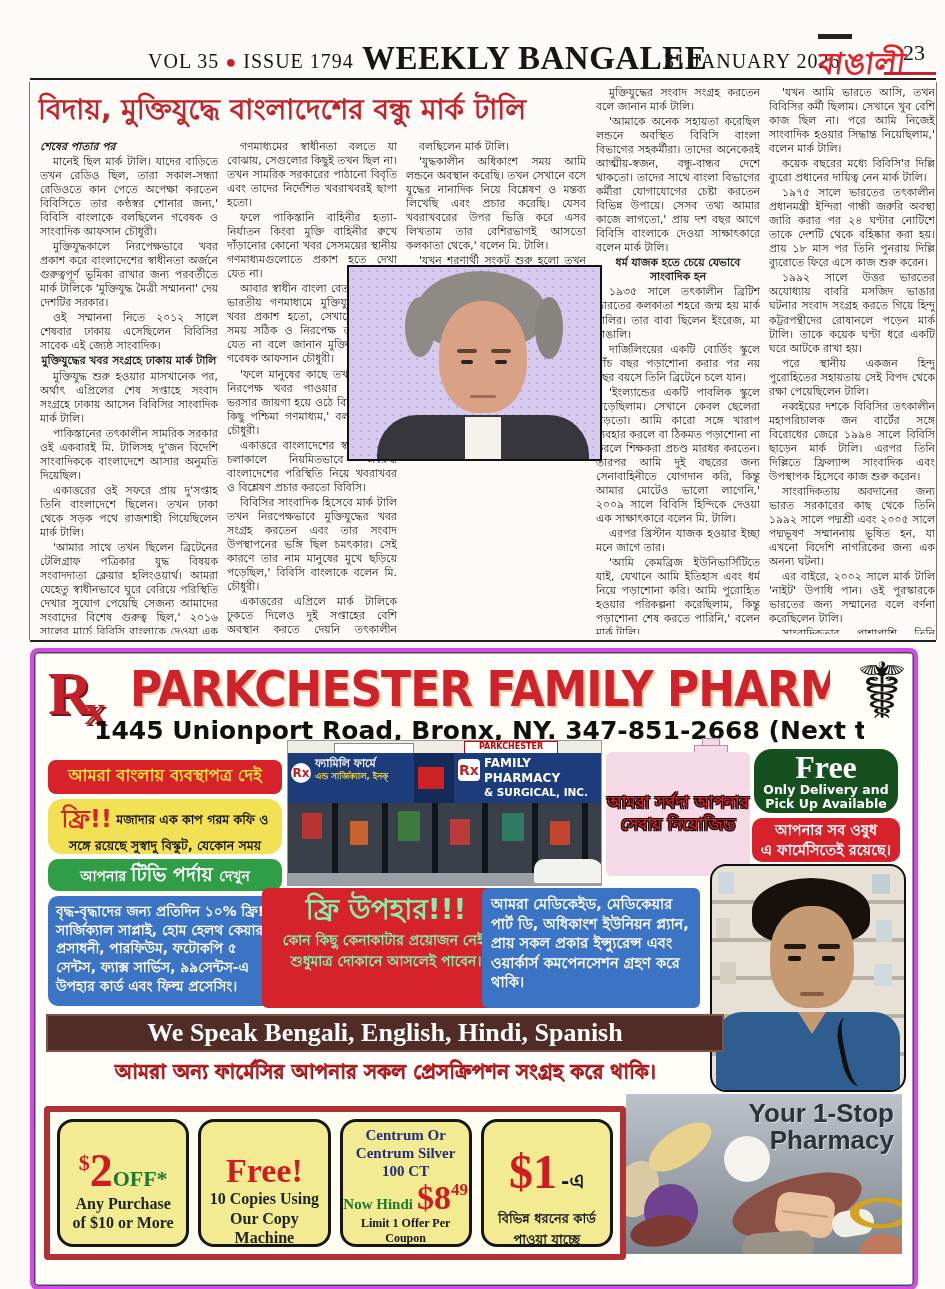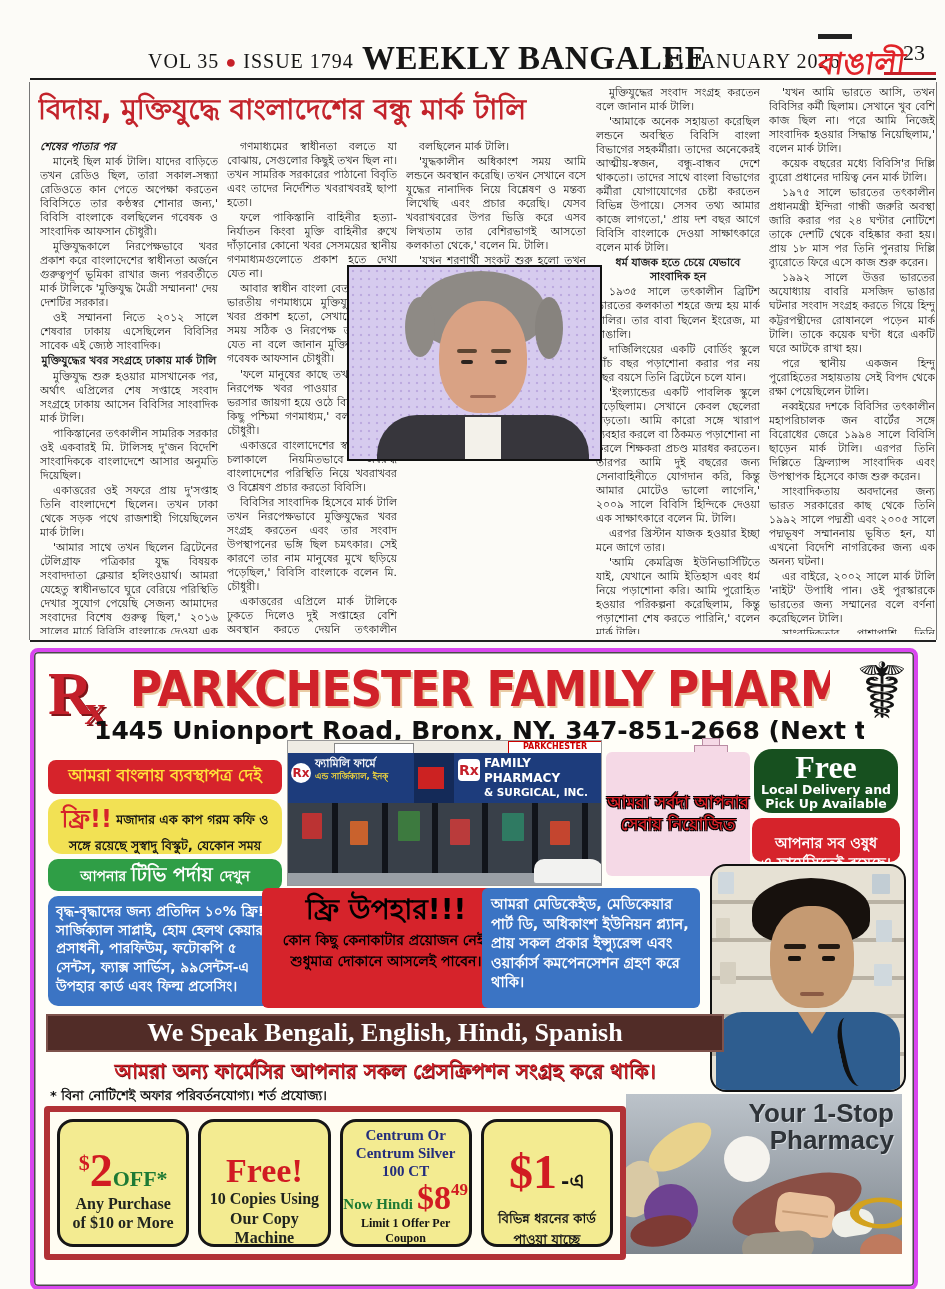--- a/index.html
+++ b/index.html
@@ -70,21 +70,21 @@
   #lbox2 .free{color:#d6232b;font-size:24px;vertical-align:-3px;}
   #lbox3{top:199px;height:32px;background:#2f9e46;border-radius:10px;color:#fff;
          font-weight:bold;font-size:14px;line-height:30px;overflow:hidden;white-space:nowrap;}
   #lbox3 .big{font-size:19px;}
   #lbox4{top:236px;height:110px;background:#3b74c4;border-radius:10px;color:#fff;
          font-weight:bold;font-size:13.8px;text-align:left;padding:6px 8px;line-height:1.35;overflow:hidden;}
   
   #store{position:absolute;left:253px;top:88px;width:313px;height:144px;background:#efece4;overflow:hidden;border:1px solid #999;}
   #store .phone-sign{position:absolute;left:46px;top:2px;width:78px;height:9px;background:#fdfdfd;border:1px solid #888;}
   #store .top-sign{position:absolute;left:176px;top:0px;width:92px;height:11px;background:#fff;border:1px solid #c00;
-                   color:#c00;font-size:8px;font-weight:bold;text-align:center;line-height:10px;overflow:hidden;margin-left:44px;}
+                   color:#c00;font-size:8px;font-weight:bold;text-align:center;line-height:10px;overflow:hidden;}
   #store .awning{position:absolute;left:0;top:12px;width:313px;height:50px;background:#1d3c7c;}
   #store .rx-round{position:absolute;left:3px;top:22px;width:20px;height:20px;background:#fff;border-radius:50%;
                    color:#c4202a;font-weight:bold;font-size:12px;text-align:center;line-height:20px;}
   #store .bn{position:absolute;left:27px;top:16px;width:96px;color:#fff;font-weight:bold;font-size:11px;line-height:1.3;}
   #store .bn .l2{color:#f5d93d;font-size:8.5px;}
   #store .mid-awn{position:absolute;left:126px;top:12px;width:40px;height:50px;background:#142a58;}
   #store .mid-red{position:absolute;left:130px;top:26px;width:26px;height:22px;background:#c22;}
   #store .rx-sq{position:absolute;left:170px;top:18px;width:22px;height:22px;background:#fff;border-radius:4px;
                 color:#c4202a;font-weight:bold;font-size:14px;text-align:center;line-height:22px;}
   #store .en{position:absolute;left:196px;top:15px;width:115px;color:#fff;font-weight:bold;font-size:12px;line-height:1.25;}
@@ -100,37 +100,37 @@
   #bubble .t{color:#d62128;font-weight:bold;font-size:16.5px;line-height:1.35;
      text-shadow:1px 1px 0 #000,-1px -1px 0 #000,1px -1px 0 #000,-1px 1px 0 #000;}
   #bubble-cross-v{position:absolute;left:668px;top:86px;width:16px;height:30px;background:#f5d9e6;border:1px solid #b98ca3;}
   #bubble-cross-h{position:absolute;left:660px;top:93px;width:32px;height:16px;background:#f5d9e6;border:1px solid #b98ca3;}
   
   #freebox{position:absolute;left:720px;top:97px;width:144px;height:64px;background:#17501f;border-radius:18px;
            color:#fff;text-align:center;padding-top:2px;box-sizing:border-box;}
   #freebox .t{font-family:"Liberation Serif",serif;font-weight:bold;font-size:32px;line-height:1;}
   #freebox .s{font-weight:bold;font-size:12.5px;line-height:1.15;}
   #medsbox{position:absolute;left:718px;top:166px;width:148px;height:44px;background:#d6232b;border-radius:10px;
-           color:#fff;font-weight:bold;font-size:14.5px;text-align:center;line-height:1.4;padding-top:15px;box-sizing:border-box;}
+           color:#fff;font-weight:bold;font-size:14.5px;text-align:center;line-height:1.4;padding-top:2px;box-sizing:border-box;}
   
   #pharmacist{position:absolute;left:676px;top:212px;width:192px;height:224px;border:2px solid #111;border-radius:16px;
               overflow:hidden;background:#e6e1d4;
               background-image:repeating-linear-gradient(#e6e1d4 0 34px,#b9b2a4 34px 38px);}
   #pharmacist .prod{position:absolute;border-radius:1px;}
   #pharmacist .hair{position:absolute;left:40px;top:12px;width:118px;height:66px;background:#17110d;border-radius:50% 50% 35% 35%;}
   #pharmacist .face{position:absolute;left:58px;top:40px;width:84px;height:102px;background:#c59a72;border-radius:46% 46% 42% 42%;}
   #pharmacist .brow{position:absolute;top:78px;width:22px;height:5px;background:#241a12;border-radius:2px;}
   #pharmacist .eye{position:absolute;top:90px;width:13px;height:5px;background:#19130e;border-radius:2px;}
   #pharmacist .mouth{position:absolute;left:88px;top:126px;width:24px;height:4px;background:#8a5a44;border-radius:2px;}
   #pharmacist .shirt{position:absolute;left:4px;top:146px;width:184px;height:80px;background:#2e5d8f;border-radius:26px 26px 0 0;}
   #pharmacist .collar{position:absolute;left:86px;top:146px;width:28px;height:22px;background:#c59a72;clip-path:polygon(0 0,100% 0,50% 100%);}
   #pharmacist .steth{position:absolute;left:128px;top:150px;width:26px;height:70px;border-left:5px solid #101010;border-radius:40%;transform:rotate(-12deg);}
   
   #giftbox{position:absolute;left:228px;top:236px;width:248px;height:120px;background:#d6232b;border-radius:6px;
-           color:#000000;text-align:center;padding-top:6px;box-sizing:border-box;}
+           color:#86efac;text-align:center;padding-top:6px;box-sizing:border-box;}
   #giftbox .t{font-weight:bold;font-size:28px;line-height:1.15;}
   #giftbox .s{font-weight:bold;font-size:14px;line-height:1.5;margin-top:4px;}
   #insbox{position:absolute;left:448px;top:236px;width:218px;height:120px;background:#3b74c4;border-radius:6px;
           color:#fff;font-weight:bold;font-size:14.5px;line-height:1.35;text-align:left;
           padding:7px 9px;box-sizing:border-box;overflow:hidden;}
   
   #wespeak{position:absolute;left:12px;top:362px;width:678px;height:38px;background:#512c27;border:2px solid #7e534c;
            box-sizing:border-box;color:#fff;text-align:center;font-family:"Liberation Serif",serif;
            font-weight:bold;font-size:26px;line-height:33px;overflow:hidden;white-space:nowrap;}
   #transfer{position:absolute;left:12px;top:404px;width:678px;text-align:center;color:#cb2027;font-weight:bold;
@@ -296,21 +296,21 @@
     <div id="bubble-cross-h"></div>
     <div id="bubble">
       <div class="t">
         <div>আমরা সর্বদা আপনার</div>
         <div>সেবায় নিয়োজিত</div>
       </div>
     </div>
 
     <div id="freebox">
       <div class="t">Free</div>
-      <div class="s">Local Delivery and</div>
+      <div class="s">Only Delivery and</div>
       <div class="s">Pick Up Available</div>
     </div>
     <div id="medsbox">
       <div>আপনার সব ওষুধ</div>
       <div>এ ফার্মেসিতেই রয়েছে।</div>
     </div>
 
     <div id="pharmacist">
       <div class="prod" style="left:6px;top:6px;width:16px;height:22px;background:#cfd8de;"></div>
       <div class="prod" style="left:160px;top:8px;width:18px;height:20px;background:#c2cdd4;"></div>
@@ -334,21 +334,20 @@
       <div class="t">ফ্রি উপহার!!!</div>
       <div class="s">
         <div>কোন কিছু কেনাকাটার প্রয়োজন নেই।</div>
         <div>শুধুমাত্র দোকানে আসলেই পাবেন।</div>
       </div>
     </div>
     <div id="insbox">আমরা মেডিকেইড, মেডিকেয়ার পার্ট ডি, অধিকাংশ ইউনিয়ন প্ল্যান, প্রায় সকল প্রকার ইন্স্যুরেন্স এবং ওয়ার্কার্স কমপেনসেশন গ্রহণ করে থাকি।</div>
 
     <div id="wespeak">We Speak Bengali, English, Hindi, Spanish</div>
     <div id="transfer">আমরা অন্য ফার্মেসির আপনার সকল প্রেসক্রিপশন সংগ্রহ করে থাকি।</div>
-    <div id="disclaimer">* বিনা নোটিশেই অফার পরিবর্তনযোগ্য। শর্ত প্রযোজ্য।</div>
 
     <div id="coupons">
       <div class="coupon" id="c1">
         <div class="pad">
           <span class="d">$</span><span class="big-red n">2</span><span class="off">OFF*</span>
         </div>
         <div class="s">Any Purchase</div>
         <div class="s">of $10 or More</div>
       </div>
       <div class="coupon" id="c2">

